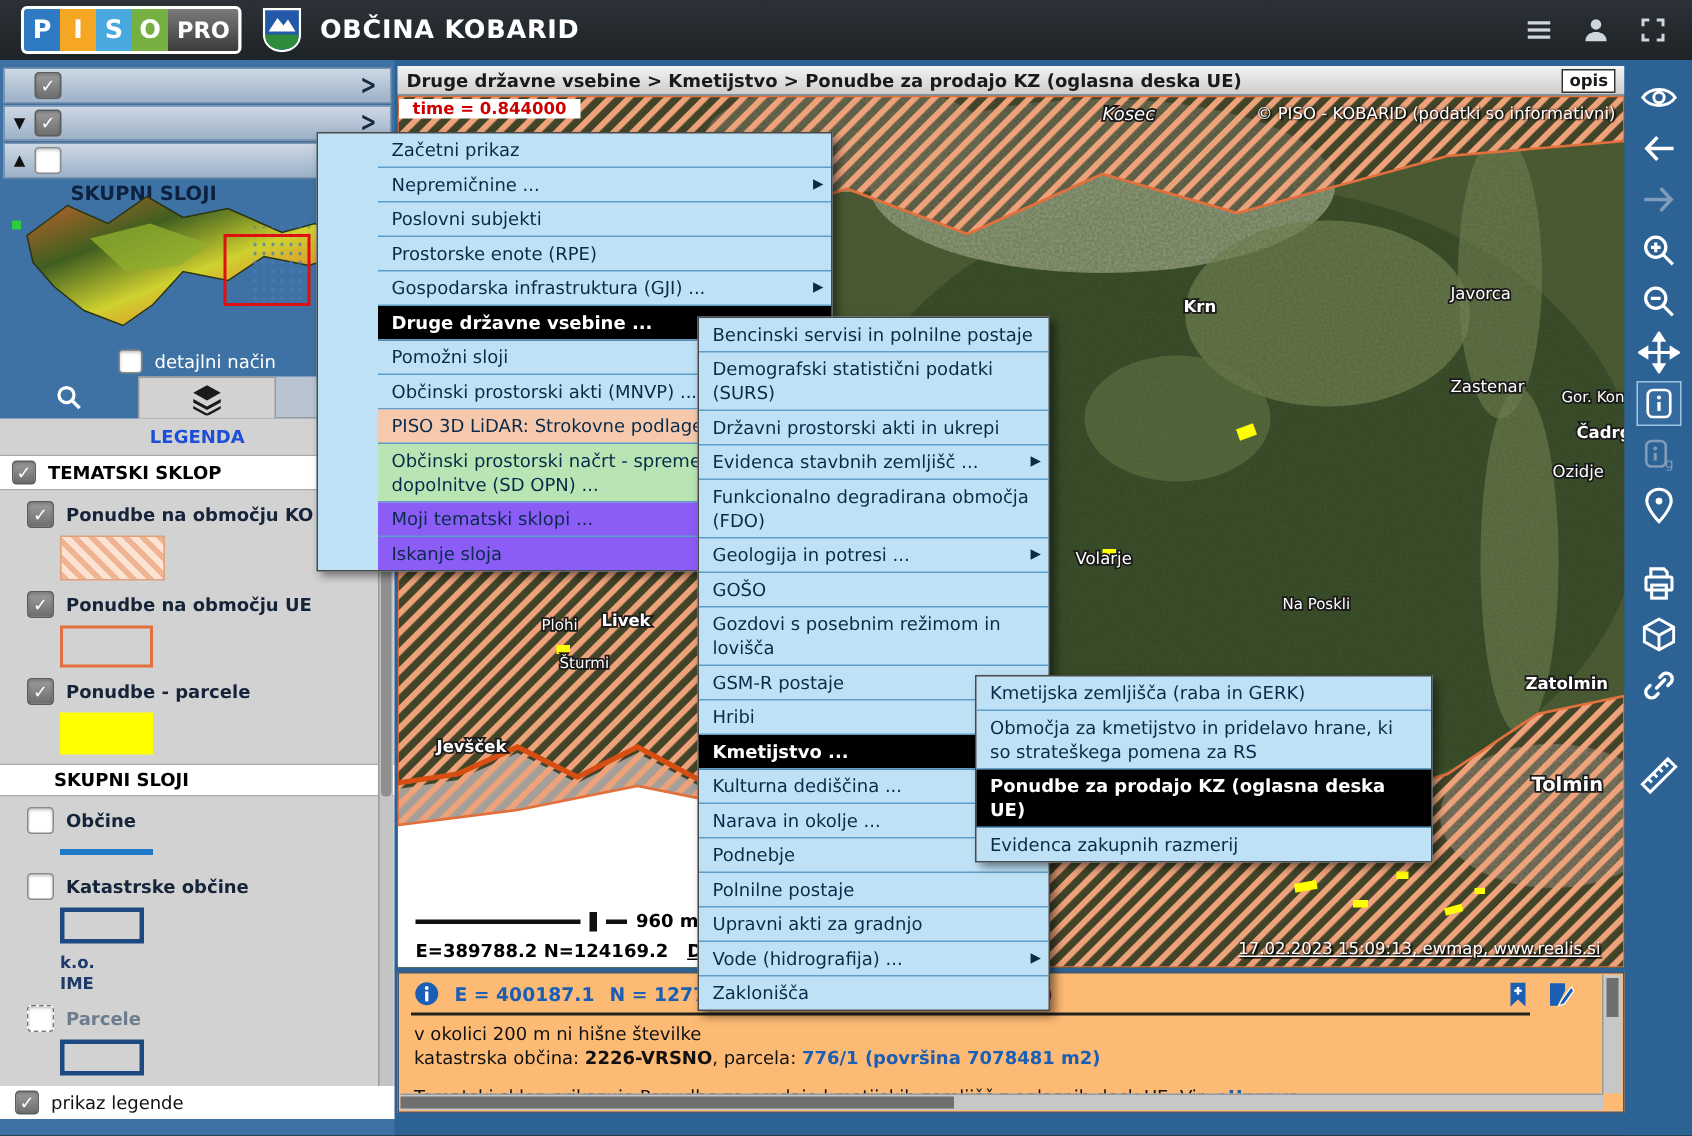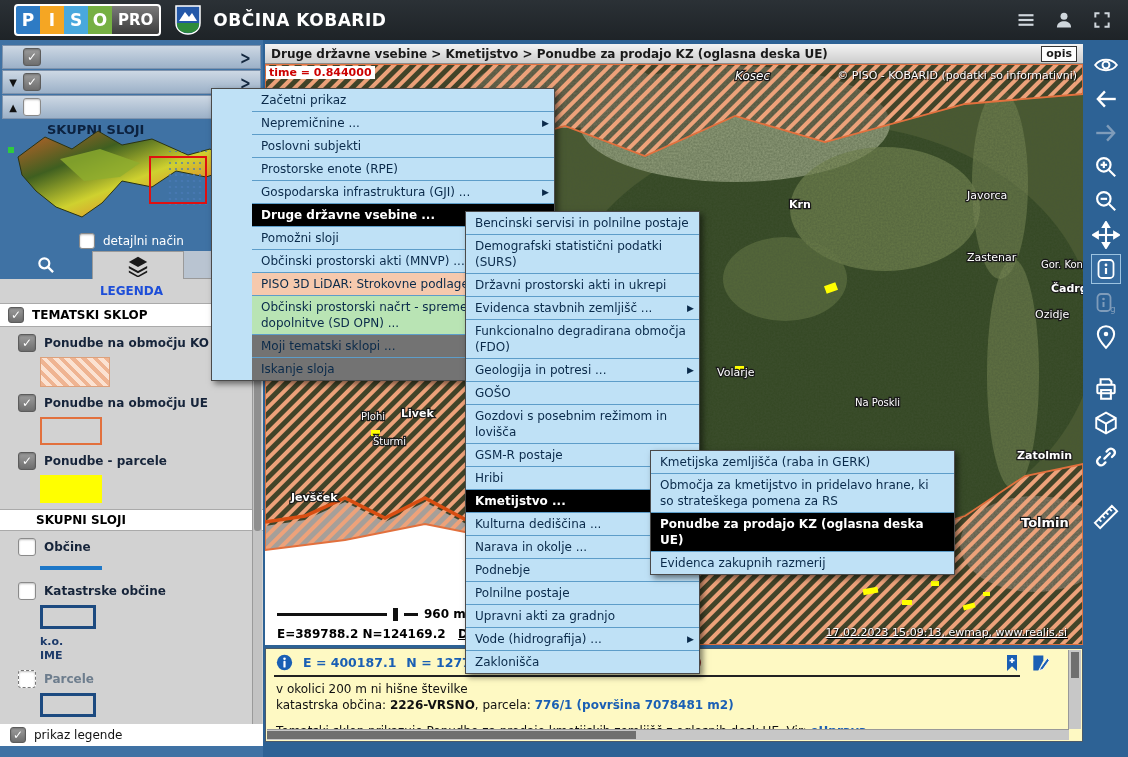--- a/index.html
+++ b/index.html
@@ -49,60 +49,60 @@
   #sb-scroll{position:absolute;right:1px;top:0;width:9px;height:445px;background:#c3c3c3;border-left:1px solid #9a9a9a;}
   #sb-thumb{position:absolute;left:1px;top:2px;width:7px;height:250px;background:#8f8f8f;border-radius:3px;}
   #sbfooter{position:absolute;left:0;top:684px;width:263px;height:22px;background:#fff;display:flex;align-items:center;gap:8px;padding-left:10px;box-sizing:border-box;font-size:12px;color:#111;}
   #sbfooter .cb{width:14px;height:14px;}
   
   #crumb{position:absolute;left:265px;top:44px;width:818px;height:20px;background:linear-gradient(#f3f3f3,#cdcdcd);border-bottom:1px solid #8a8a8a;box-sizing:border-box;display:flex;align-items:center;font-weight:bold;font-size:12px;color:#1a1a1a;padding:7px 6px;}
   #opis-btn{margin-left:auto;background:#fff;border:1px solid #333;font-size:11px;font-weight:bold;padding:0 4px;line-height:14px;cursor:pointer;}
   
   #map{position:absolute;left:265px;top:64px;width:818px;height:581px;background:#44552c;overflow:hidden;}
   .map-overlay{position:absolute;font-size:11px;}
-  #time-ov{left:1px;top:2px;background:#fff;color:#c00;font-weight:bold;padding:0 3px;}
+  #time-ov{left:1px;top:2px;background:#fff;color:#c00;font-weight:bold;padding:0 9px;}
   #copy-ov{right:6px;top:5px;color:#fff;text-shadow:0 0 2px #000,1px 1px 1px #000;}
   #stamp-ov{right:16px;bottom:6px;color:#fff;text-shadow:0 0 2px #000,1px 1px 1px #000;text-decoration:underline;}
   #scaleblock{left:12px;bottom:24px;color:#000;font-weight:bold;font-size:12px;display:flex;align-items:center;gap:6px;}
   .sbar1{width:110px;height:3px;background:#111;}
   .sbar2{width:5px;height:13px;background:#111;}
   .sbar3{width:14px;height:3px;background:#111;}
   #coordline{left:12px;bottom:4px;color:#000;font-weight:bold;font-size:12px;}
   #coordline .lnk,#scaleblock .lnk{text-decoration:underline;cursor:pointer;}
   #chevbtn{position:absolute;left:388px;bottom:0;width:38px;height:16px;background:#35689c;color:#fff;display:flex;align-items:center;justify-content:center;font-size:13px;cursor:pointer;border-radius:3px 3px 0 0;}
   
   #toolbar{position:absolute;left:1083px;top:40px;width:45px;height:717px;background:#2d6295;display:flex;flex-direction:column;align-items:center;padding-top:10px;box-sizing:border-box;}
   .tool{width:30px;height:30px;display:flex;align-items:center;justify-content:center;color:#fff;cursor:pointer;margin-bottom:4px;flex:none;}
   .tool.dis{color:#7f9cba;cursor:default;}
   .tool.active{border:1px solid #9cc3e0;background:#356b9f;box-sizing:border-box;}
   .gap18{margin-top:18px;}
   .gap26{margin-top:26px;}
   
-  #infopanel{position:absolute;left:265px;top:648px;width:818px;height:94px;background:#fef9c3;border:1px solid #4a5a6a;box-sizing:border-box;}
+  #infopanel{position:absolute;left:265px;top:648px;width:818px;height:94px;background:#fdba74;border:1px solid #4a5a6a;box-sizing:border-box;}
   #ip-head{position:absolute;left:10px;top:5px;display:flex;align-items:center;gap:10px;font-size:12.5px;font-weight:bold;}
   .ip-blue{color:#1a5fb4;}
   .ip-red{color:#8b1a1a;}
   #ip-rule{position:absolute;left:8px;right:62px;top:26px;height:2px;background:#222;}
   #ip-body{position:absolute;left:10px;top:32px;right:70px;font-size:12px;color:#111;line-height:16px;}
   .ip-link{color:#1a5fb4;font-weight:bold;cursor:pointer;}
   #ip-icons{position:absolute;right:32px;top:4px;display:flex;gap:8px;}
   .ip-icon{width:20px;height:20px;color:#1a5fb4;cursor:pointer;}
   #ip-vscroll{position:absolute;right:1px;top:1px;bottom:12px;width:12px;background:#c7c7c7;border-left:1px solid #999;}
   #ip-vthumb{position:absolute;left:2px;top:2px;width:8px;height:26px;background:#6f6f6f;}
   #ip-hscroll{position:absolute;left:1px;right:13px;bottom:1px;height:10px;background:#c7c7c7;border-top:1px solid #999;}
   #ip-hthumb{position:absolute;left:0;top:1px;width:46%;height:8px;background:#6f6f6f;}
   
   .menu{position:absolute;background:#bfe1f6;border:1px solid #4a4a4a;box-shadow:3px 3px 6px rgba(0,0,0,.5);font-size:12px;color:#0a2a4a;}
   .mrow{padding:3px 9px;border-bottom:1px solid #5d9dc9;position:relative;line-height:16px;cursor:pointer;}
   .mrow:last-child{border-bottom:none;}
   .mrow .arr{position:absolute;right:5px;top:50%;transform:translateY(-50%);font-size:9px;color:#0a2a4a;}
   .mrow.sel{background:#000;color:#fff;font-weight:bold;}
   .mrow.salmon{background:#f6c9ad;}
   .mrow.green{background:#b9e4b4;}
-  .mrow.gray{background:#737373;}
+  .mrow.gray{background:#8b5cf6;}
   #menu1{left:211px;top:88px;width:302px;z-index:40;padding-left:40px;}
   #menu2{left:465px;top:211px;width:233px;z-index:50;}
   #menu3{left:650px;top:450px;width:303px;z-index:60;}
   svg text{font-family:"DejaVu Sans",sans-serif;}
   .mlab{fill:#fff;stroke:#1a1a1a;stroke-width:2.4px;paint-order:stroke;font-size:11px;}
   .mlab.b{font-weight:bold;}
   .mlab.i{font-style:italic;font-size:12px;}
   .mlab.big{font-size:13px;font-weight:bold;}
   .mlab.sm{font-size:10px;}
 </style>

